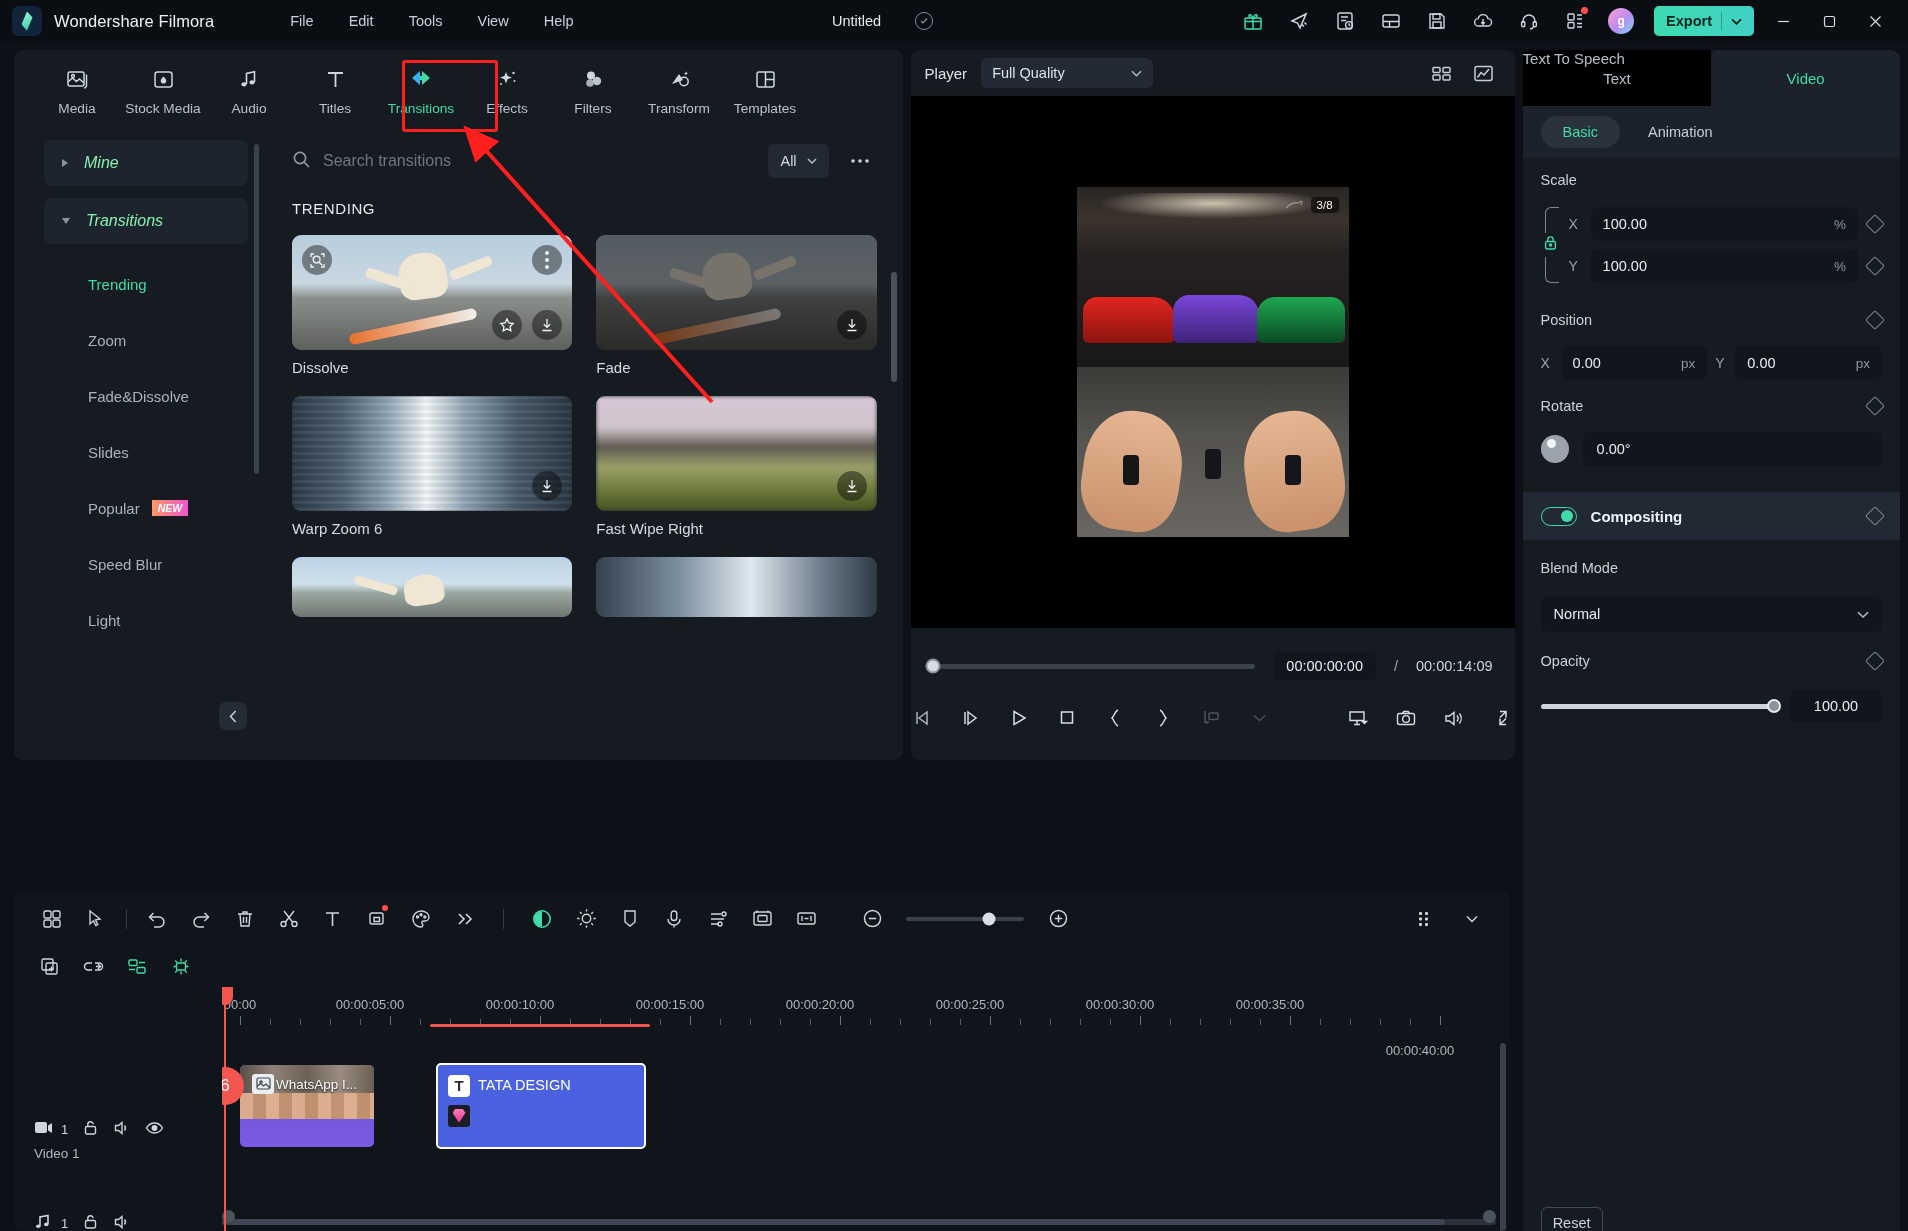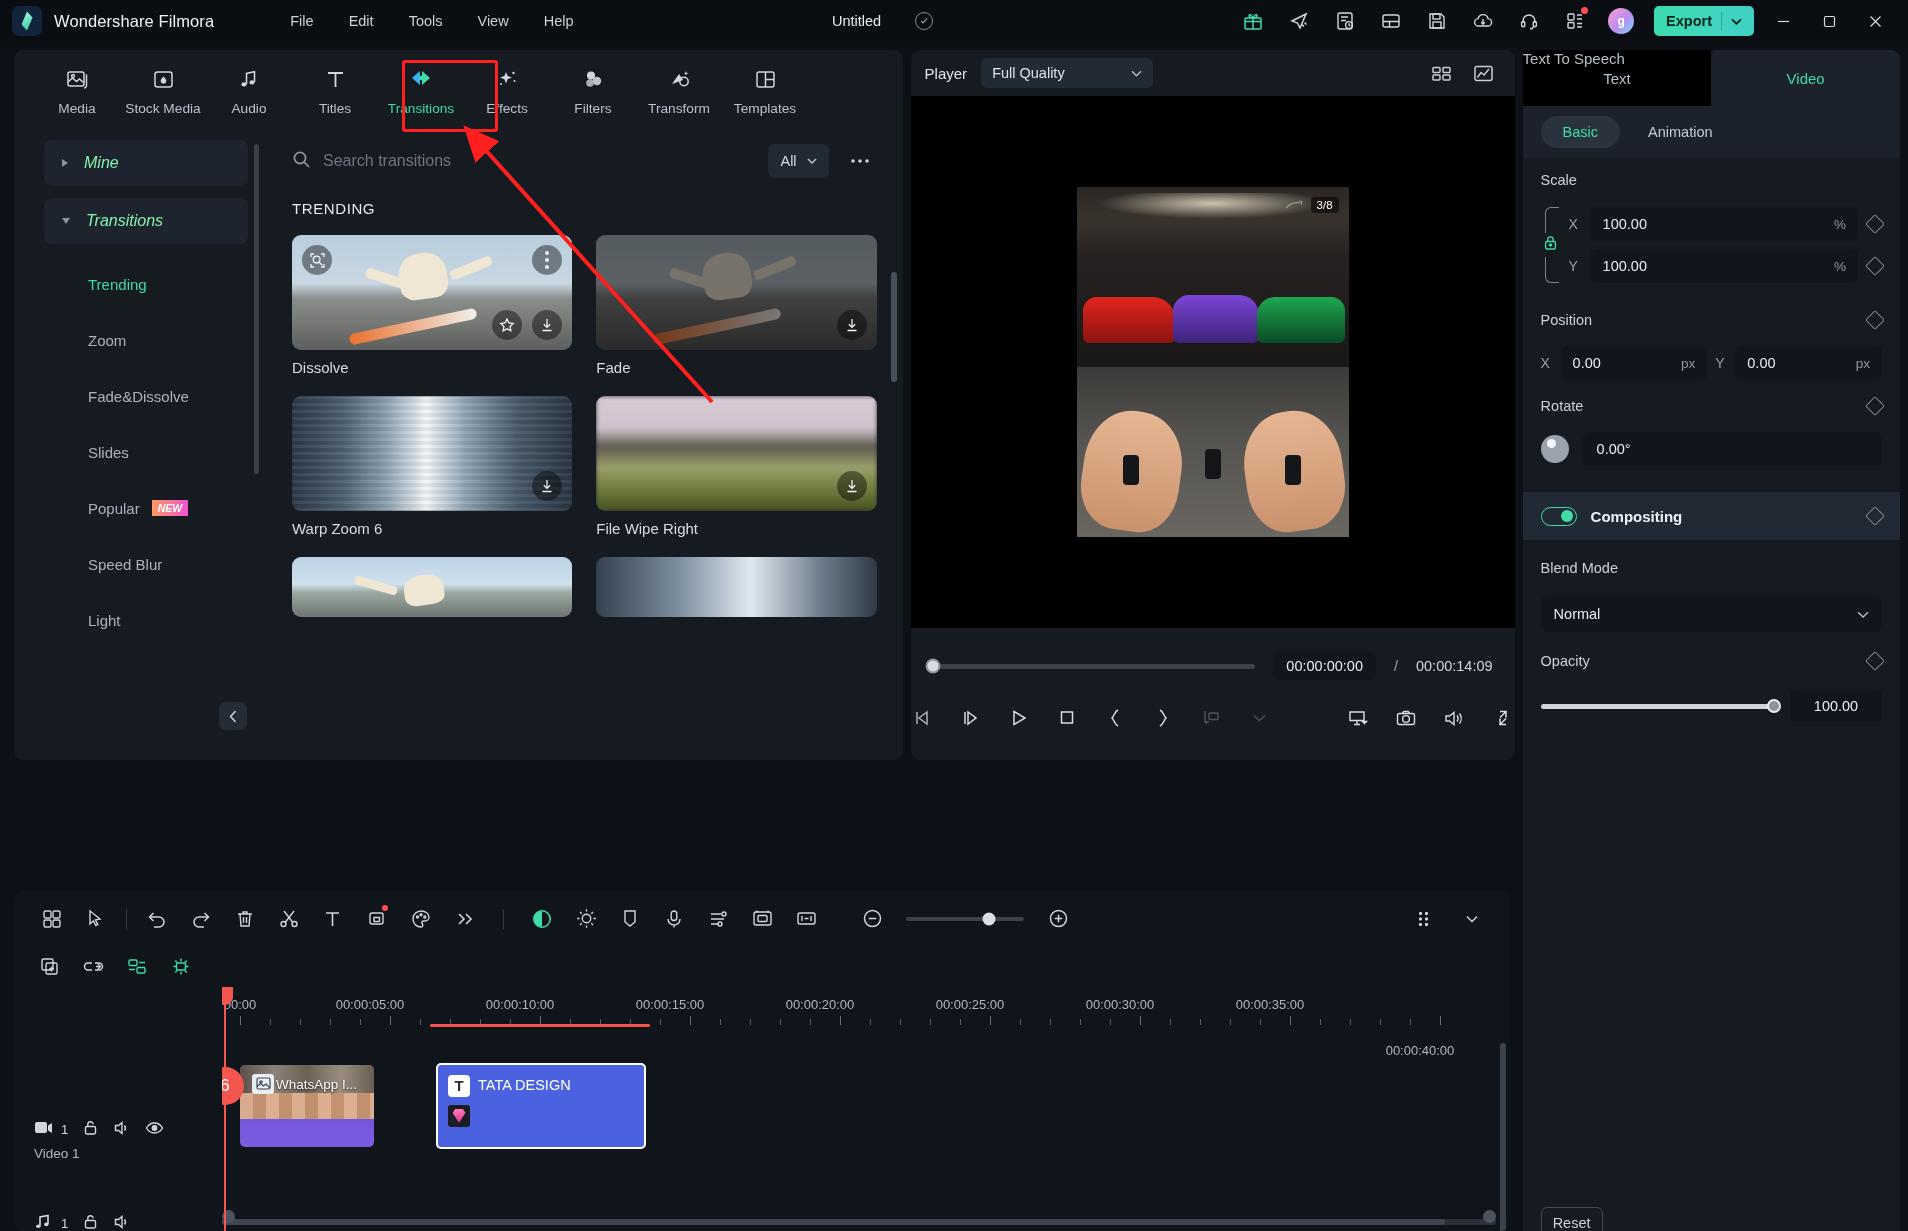--- a/index.html
+++ b/index.html
@@ -619,21 +619,21 @@
 
               <div class="card">
                 <div class="thumb">
                   <div class="wipe"></div>
                   <div class="ov b2">
                     <svg width="16" height="16" viewBox="0 0 16 16" fill="none" stroke="#eef3f8" stroke-width="1.3">
                       <path d="M8 2v8M4.8 7.2L8 10.4l3.2-3.2M3.5 13.5h9"></path>
                       </svg>
                     </div>
                 </div>
-                <div class="cardname">File Wipe Right</div>
+                <div class="cardname">Fast Wipe Right</div>
               </div>
 
               <div class="card">
                 <div class="thumb" style="height:60px;">
                   <div class="snowlow"></div>
                   <div class="rider" style="top:30%;left:40%;height:30px;width:40px;"></div>
                   <div class="arm" style="left:22%;top:40%;width:44px;height:9px;transform:rotate(16deg);"></div>
                 </div>
                 <div class="cardname"></div>
               </div>

